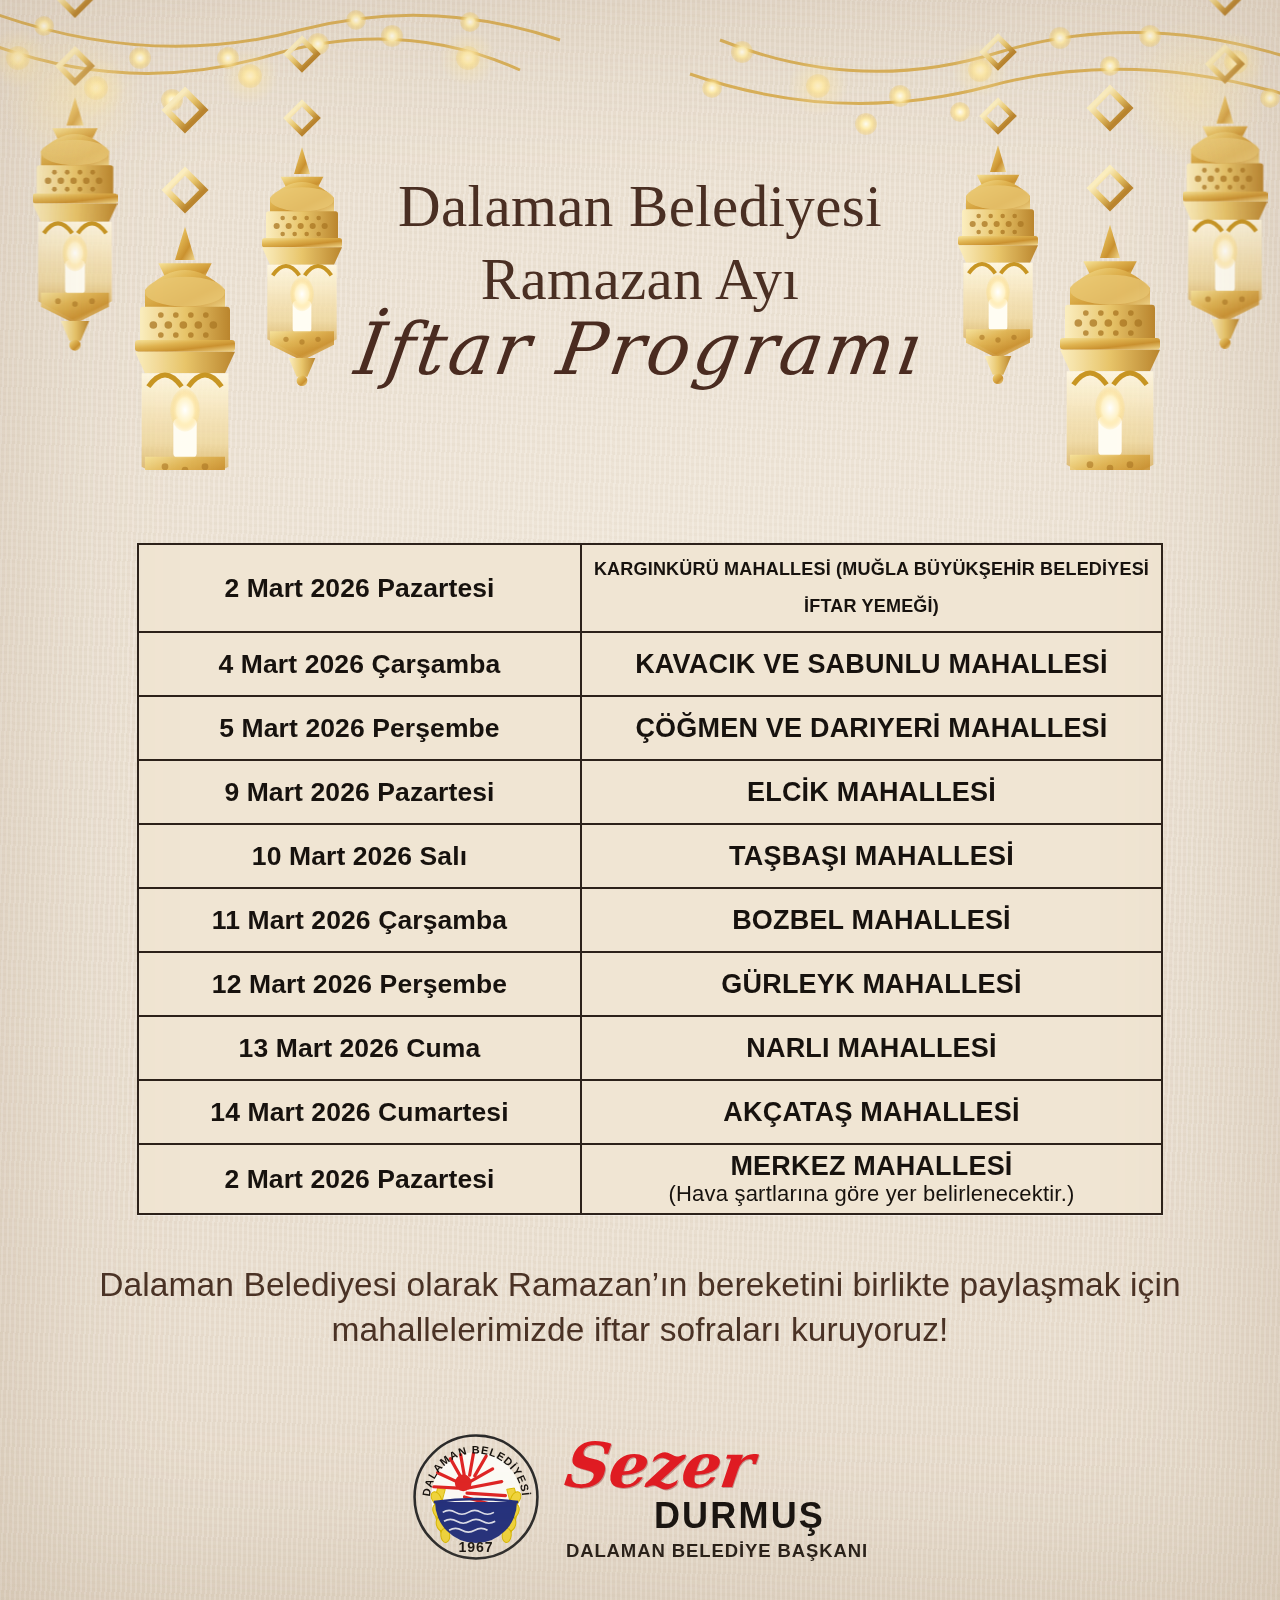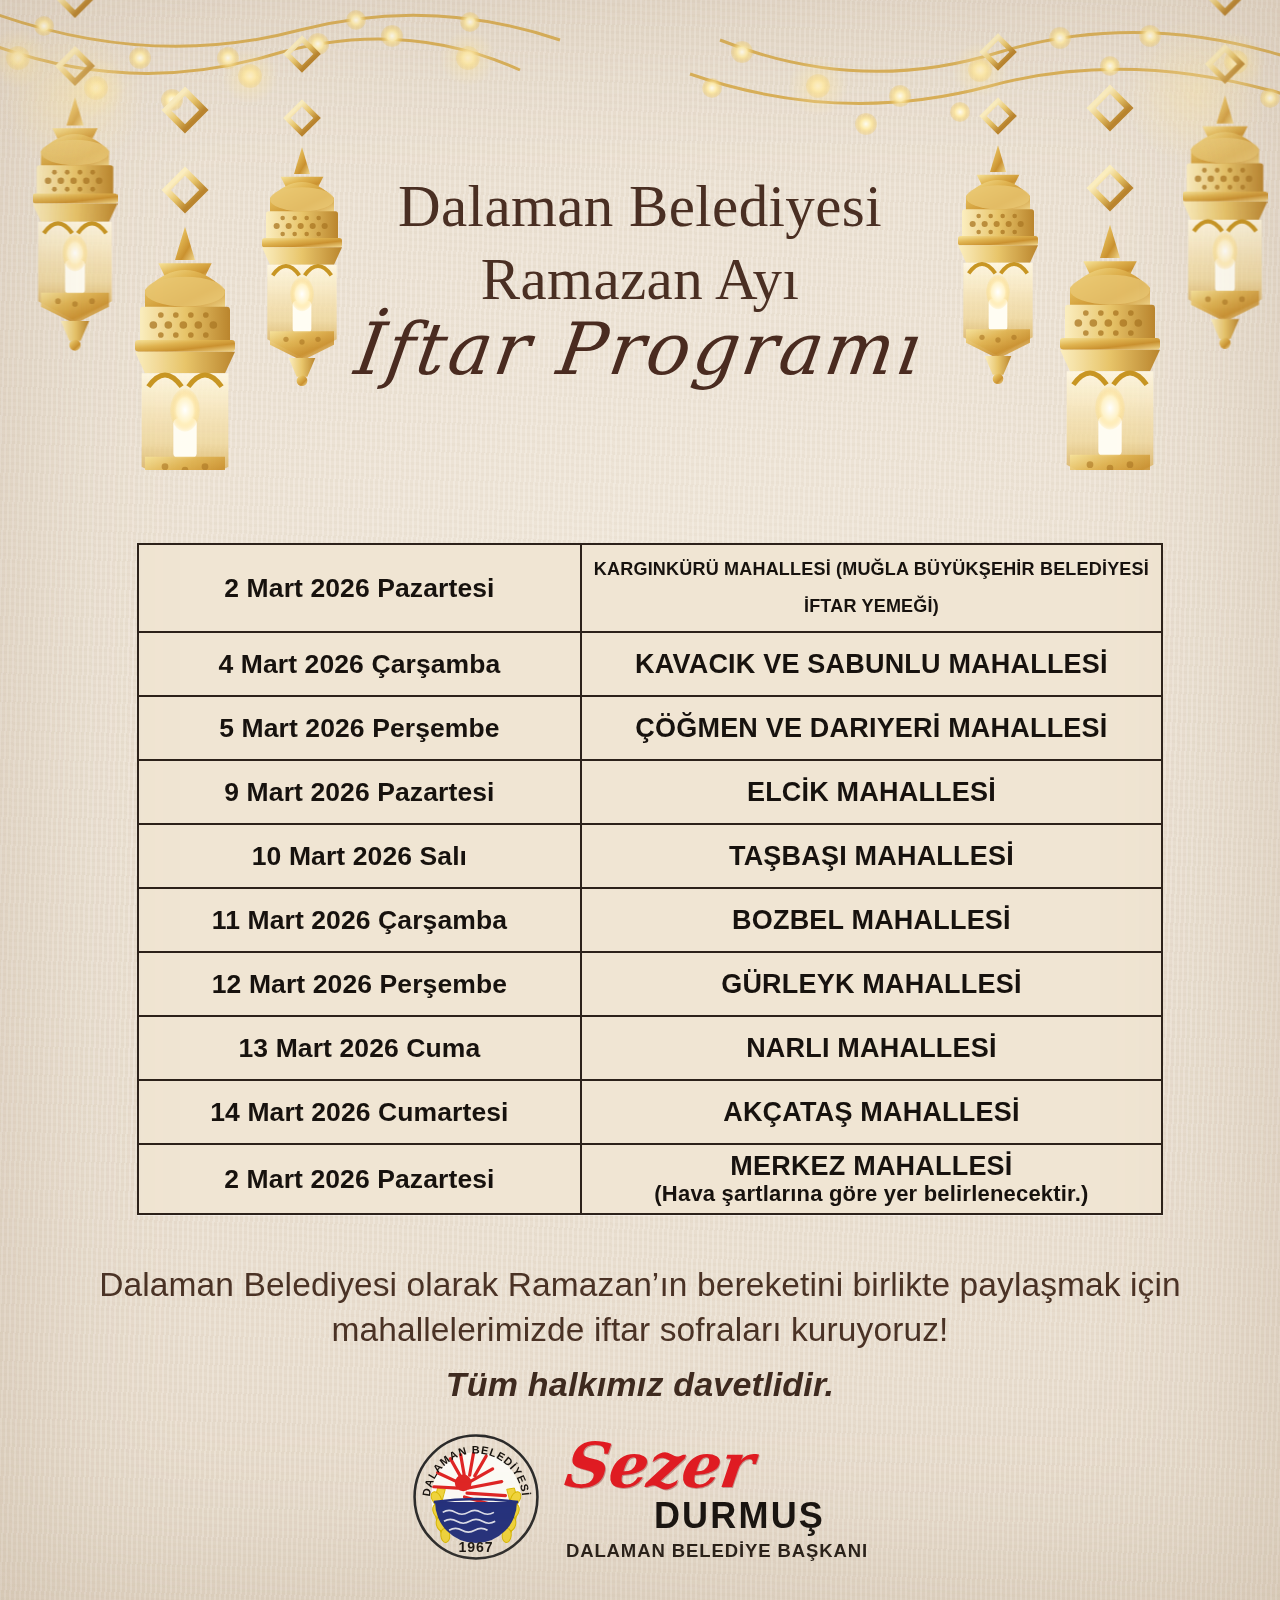--- a/index.html
+++ b/index.html
@@ -73,21 +73,21 @@
   }
   .sched td.c-place{
     width:585px;
     font-size:27px;font-weight:bold;
     letter-spacing:.2px;
   }
   .sched tr{height:64px;}
   .sched tr.tall{height:70px;}
   .c-place .two-line{font-size:18px;line-height:37px;display:block;}
   .c-place .note{
-    display:block;font-size:22px;font-weight:bold;line-height:26px;margin-top:-1px;
+    display:block;font-size:22px;font-weight:normal;line-height:26px;margin-top:-1px;
   }
 
   
   .foot{
     position:absolute;left:0;top:1262px;width:1280px;text-align:center;
     color:#4a3225;
   }
   .foot .p1{
     font-size:33.5px;line-height:45px;letter-spacing:.1px;
     padding:0 84px;
@@ -354,21 +354,20 @@
           <span>MERKEZ MAHALLESİ</span>
           <span class="note">(Hava şartlarına göre yer belirlenecektir.)</span>
         </td>
       </tr>
 
     </tbody>
   </table>
 
   <div class="foot">
     <div class="p1">Dalaman Belediyesi olarak Ramazan’ın bereketini birlikte paylaşmak için mahallelerimizde iftar sofraları kuruyoruz!</div>
-    <div class="p2">Tüm halkımız davetlidir.</div>
   </div>
 
   <div class="logoblock">
 
     <svg class="crest" viewBox="0 0 200 200" aria-hidden="true">
       <circle cx="100" cy="100" r="96" fill="none" stroke="#2b2b2b" stroke-width="4"></circle>
       <circle cx="100" cy="100" r="70" fill="#fdfcf7"></circle>
 
       <g fill="#f2d53c" stroke="#d9b800" stroke-width="1.5">
         <path d="M40 86 Q26 122 50 166 Q40 120 52 88 Z"></path>

